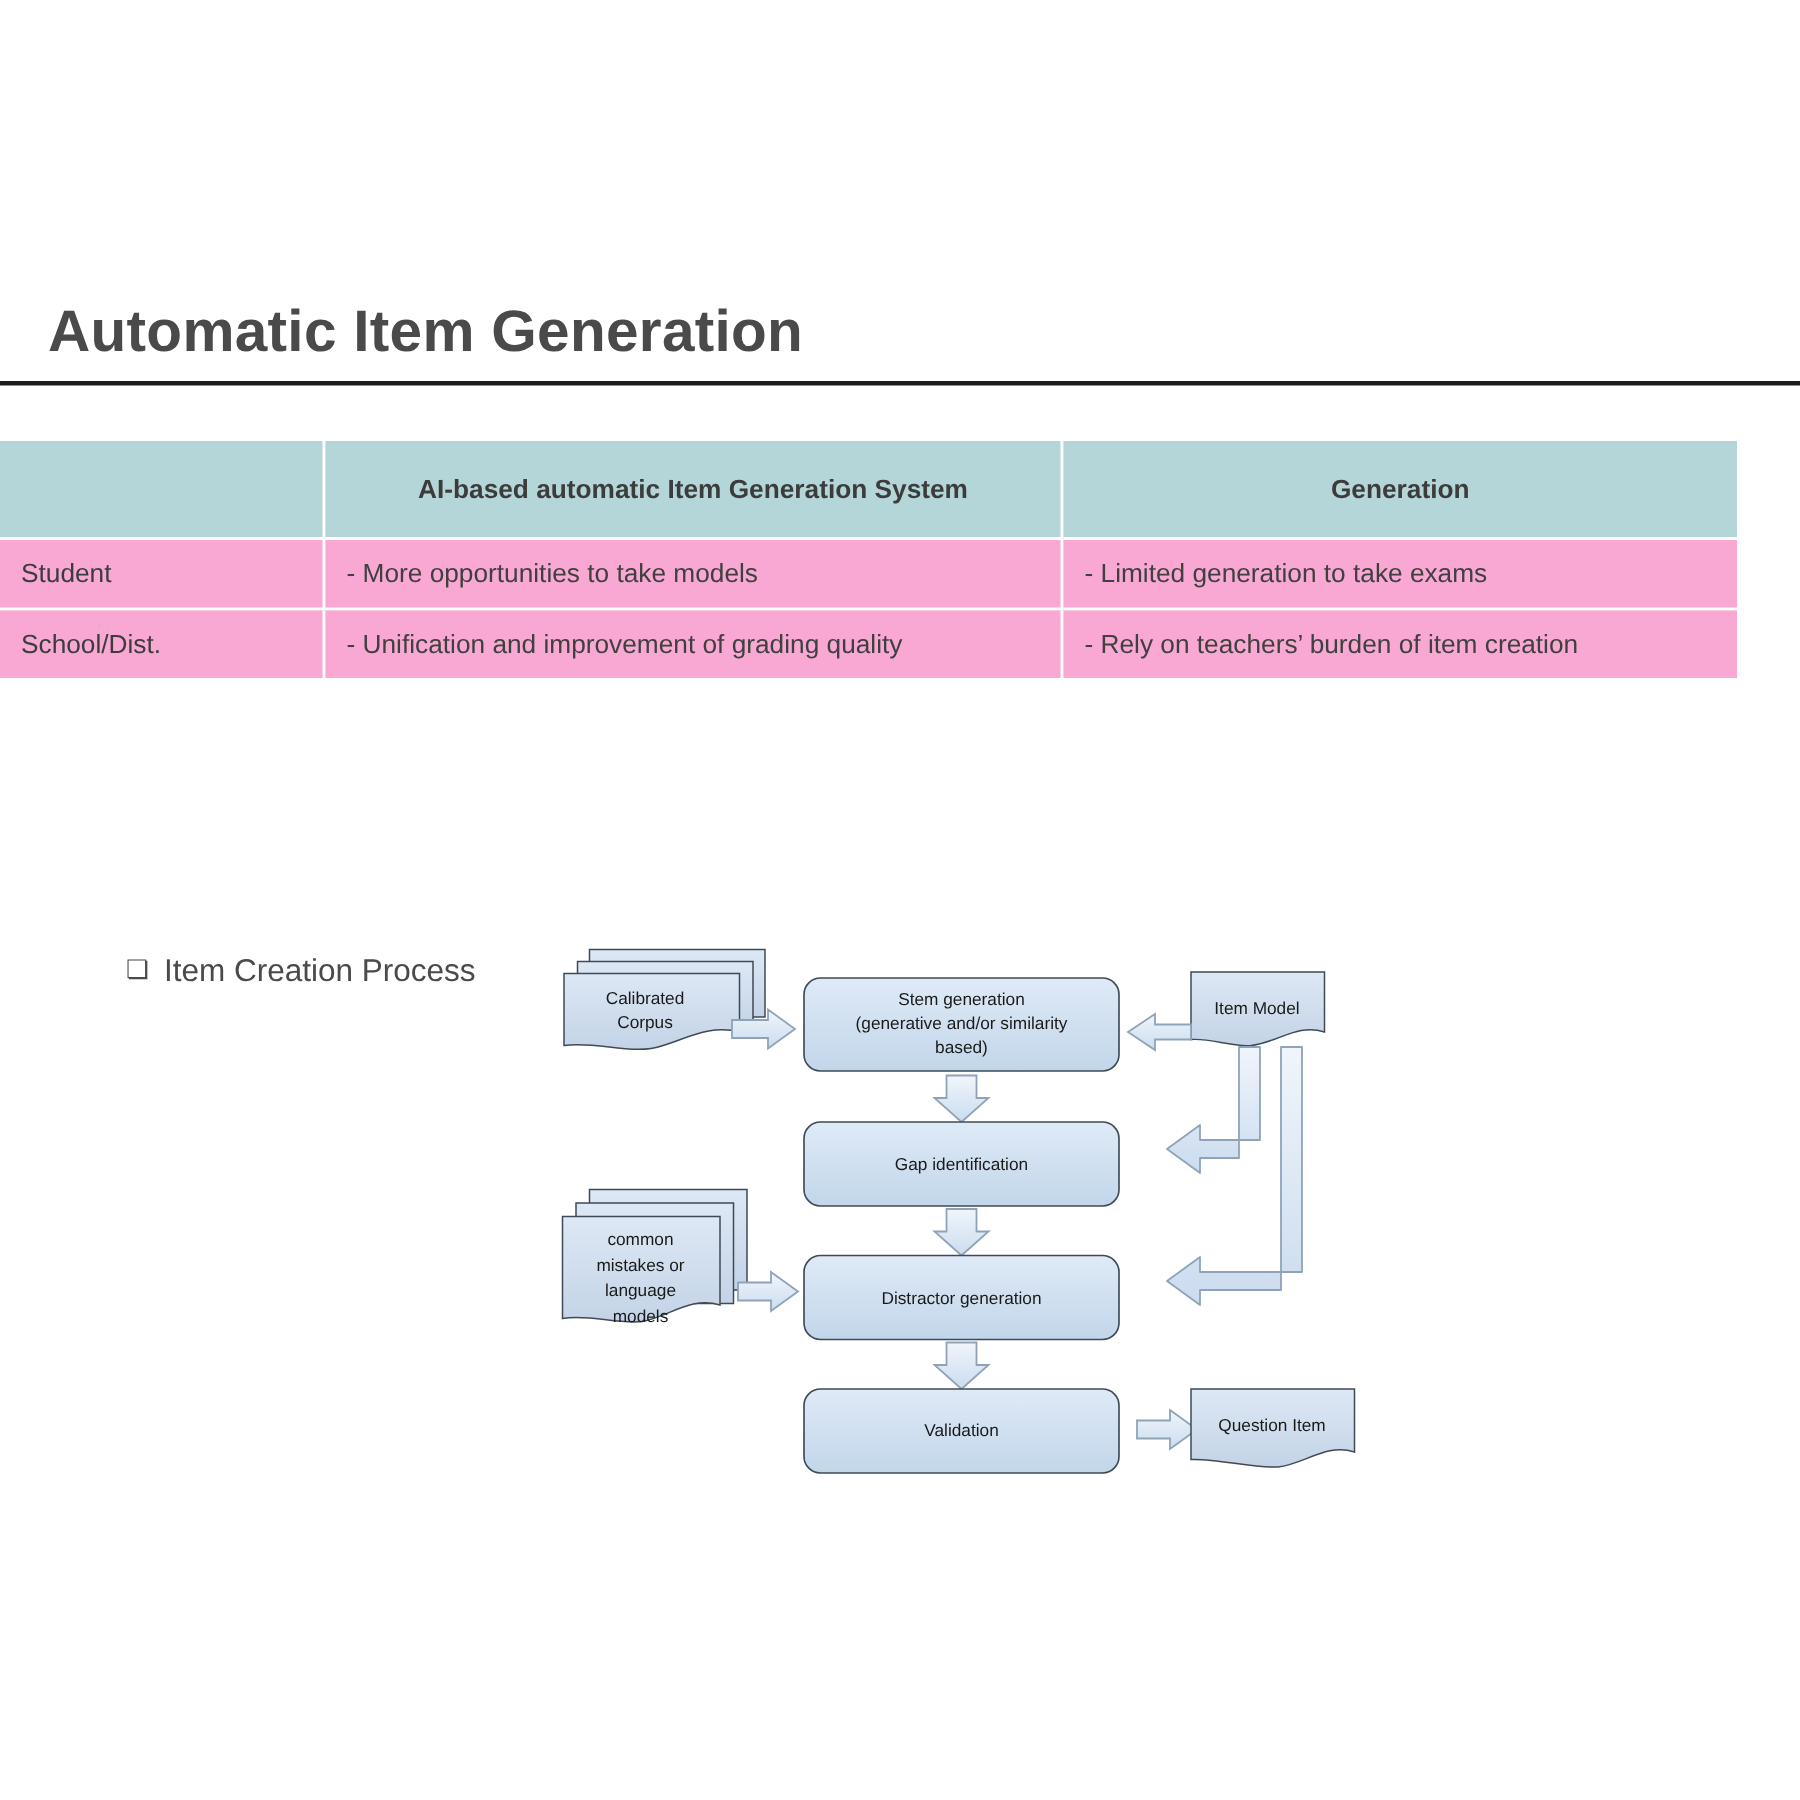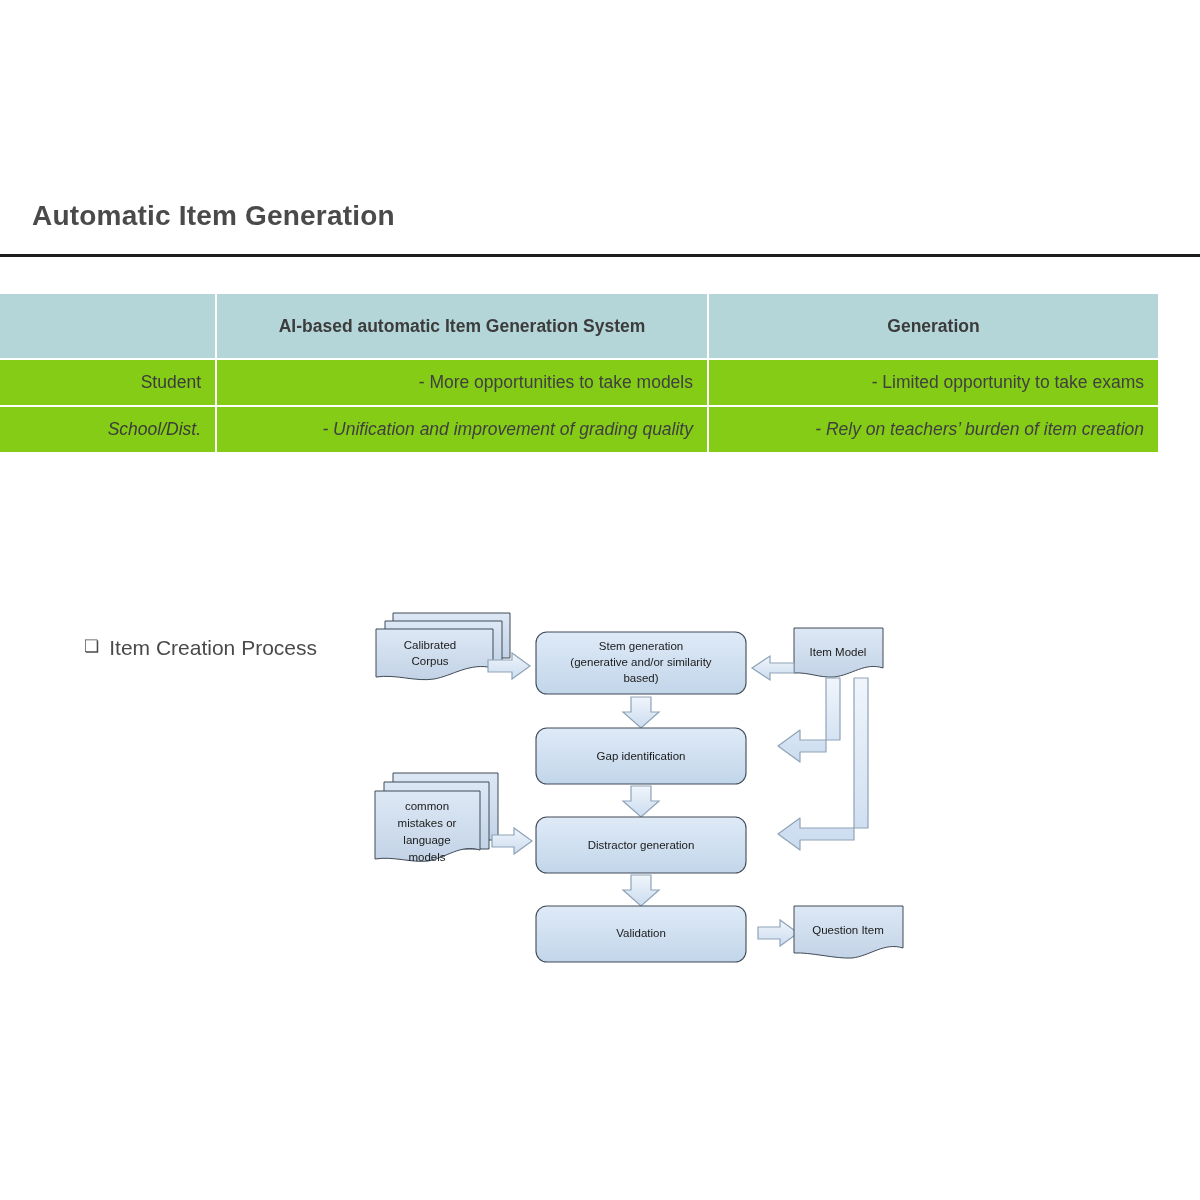--- a/index.html
+++ b/index.html
@@ -14,21 +14,21 @@
     font-family: "Liberation Sans", sans-serif;
     color: #404040;
     overflow: hidden;
   }
 
   
   #slide-title {
     position: absolute;
     left: 32px;
     top: 200px;
-    font-size: 28px;
+    font-size: 39px;
     font-weight: bold;
     color: #4a4a4a;
     letter-spacing: 0.2px;
     white-space: nowrap;
     text-align: center;
   }
   #title-rule {
     position: absolute;
     left: 0;
     top: 254px;
@@ -66,23 +66,23 @@
   #comparison-table th {
     background: #b4d6d8;
     text-align: center;
     font-weight: bold;
     font-size: 17.5px;
     color: #3c3c3c;
     height: 44px;
   }
   #comparison-table th.corner-head { background: #b4d6d8; }
 
-  #comparison-table tr.row-odd td { background: #84cc16; text-align: right; }
+  #comparison-table tr.row-odd td { background: #f9a8d4; }
   #comparison-table tr.row-even td { background: #f6faf9; }
-  #comparison-table tr:last-child td { border-bottom: none; font-style: italic; }
+  #comparison-table tr:last-child td { border-bottom: none; }
   #comparison-table td:last-child,
   #comparison-table th:last-child { border-right: none; }
 
   #comparison-table td.label-cell { color: #3c3c3c; }
 
   
   #process-label {
     position: absolute;
     left: 84px;
     top: 634px;
@@ -96,21 +96,21 @@
   #process-label .bullet-box {
     flex: 0 0 auto;
     font-size: 17px;
     line-height: 1.5;
   }
 
   
   #flow-diagram {
     position: absolute;
     left: 360px;
-    top: 600px;
+    top: 620px;
     width: 580px;
     height: 380px;
   }
   #flow-diagram svg { display: block; }
 
   .flow-text {
     font-family: "Liberation Sans", sans-serif;
     font-size: 11.5px;
     fill: #1a1a1a;
     text-anchor: middle;
@@ -133,21 +133,21 @@
     <tr>
       <th class="corner-head"></th>
       <th>AI-based automatic Item Generation System</th>
       <th>Generation</th>
     </tr>
   </thead>
   <tbody>
     <tr class="row-odd">
       <td class="label-cell">Student</td>
       <td>-  More opportunities to take models</td>
-      <td>- Limited opportunity to take exams</td>
+      <td>- Limited generation to take exams</td>
     </tr>
     <tr class="row-odd">
       <td class="label-cell">School/Dist.</td>
       <td>- Unification and improvement of grading quality</td>
       <td>- Rely on teachers’ burden of item creation</td>
     </tr>
   </tbody>
 </table>
 
 <div id="process-label">

